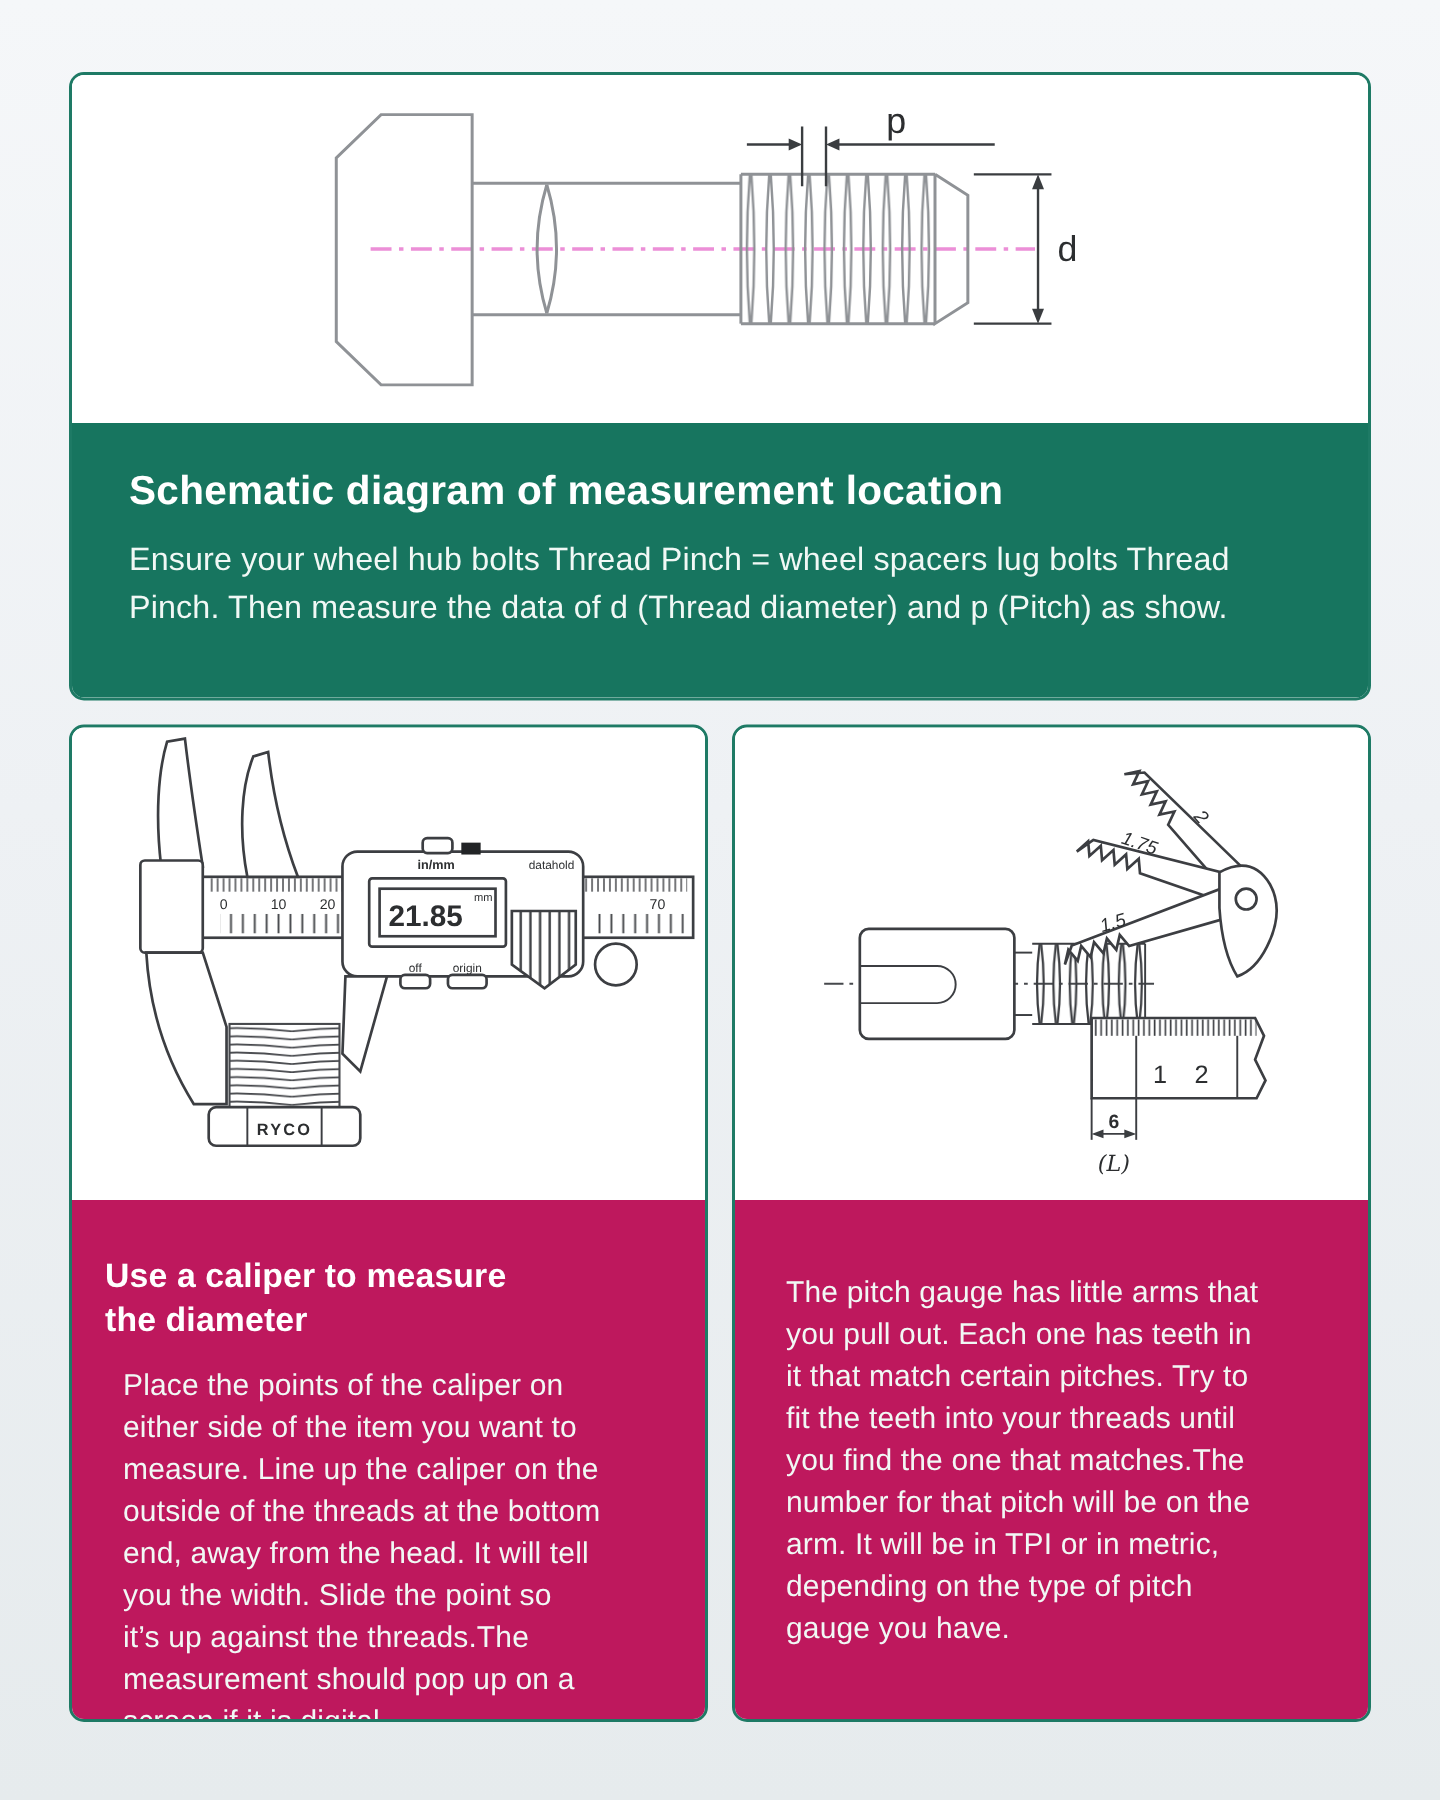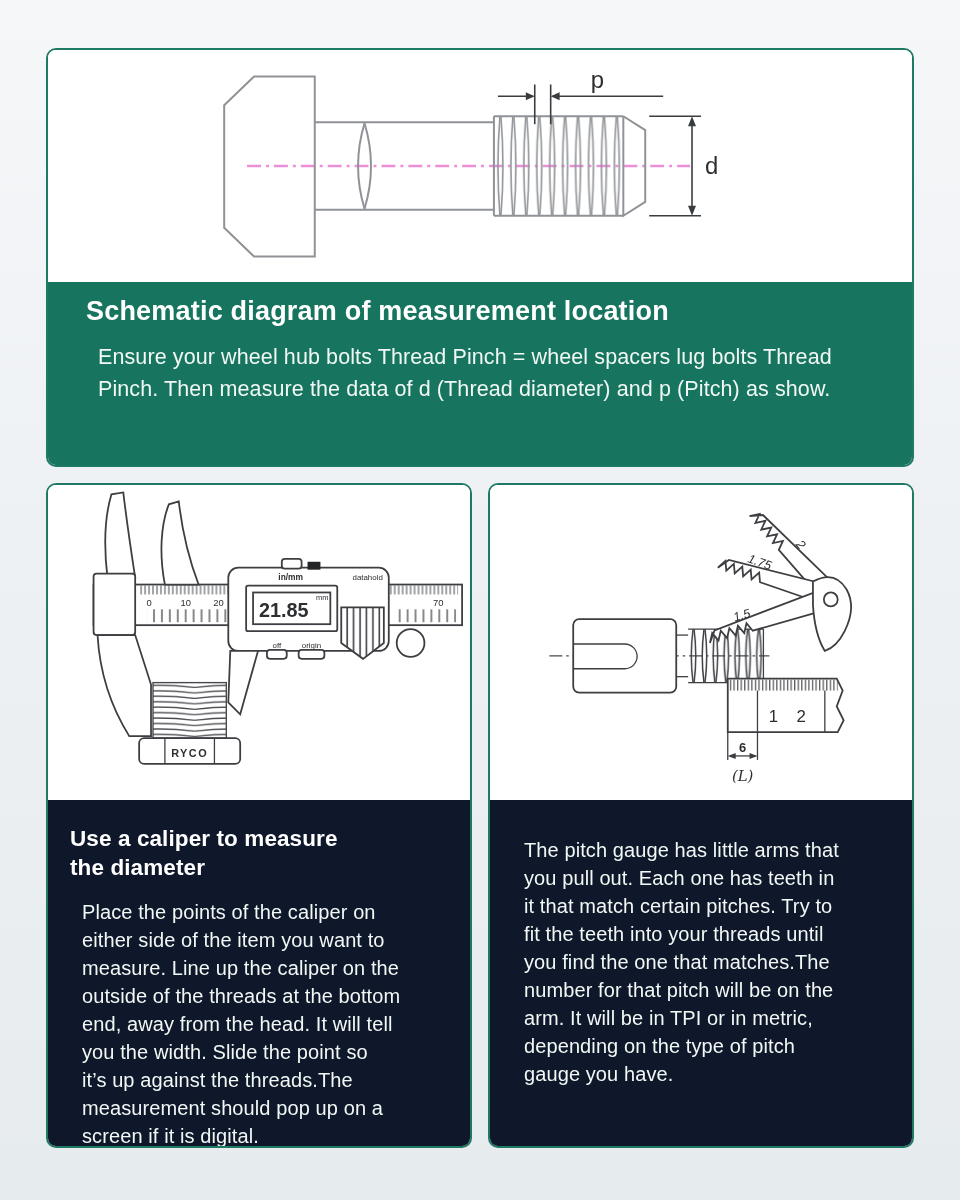--- a/index.html
+++ b/index.html
@@ -10,33 +10,33 @@
     -webkit-font-smoothing:antialiased;
   }
   .page{box-sizing:border-box;width:960px;height:1200px;padding:48px 46px 0;}
   .card{
     box-sizing:border-box;background:#ffffff;
     border:2px solid #1e7a65;border-radius:10px;overflow:hidden;
     display:flex;flex-direction:column;
   }
   .card-top{width:868px;height:419px;margin-bottom:16px;}
   .illus-top{height:232px;background:#ffffff;}
-  .caption-top{background:#17755f;flex:1;padding:14px 38px 0;}
+  .caption-top{background:#17755f;flex:1;padding:30px 38px 0;}
   .title-top{
     margin:0 0 15px;color:#ffffff;font-size:27px;font-weight:700;
     letter-spacing:.2px;
   }
   .body-top{
-    margin:12px;color:#f1f8f5;font-size:21.5px;line-height:1.48;
+    margin:0;color:#f1f8f5;font-size:21.5px;line-height:1.48;
     white-space:pre-line;letter-spacing:.1px;
   }
   .row{display:flex;gap:16px;}
   .card-bottom{flex:1;height:665px;}
   .illus-bottom{height:315px;background:#ffffff;}
-  .caption-bottom{background:#0f172a;flex:1;padding:24px 22px 0;}
+  .caption-bottom{background:#be185d;flex:1;padding:36px 22px 0;}
   .title-bottom{
     margin:0 0 15px;color:#ffffff;font-size:22.5px;font-weight:700;
     line-height:1.3;white-space:pre-line;letter-spacing:.1px;
   }
   .body-bottom{
     margin:12px;color:#f1f8f5;font-size:20px;line-height:1.4;
     white-space:pre-line;letter-spacing:.1px;
   }
   svg{display:block;}
   .ln{stroke:#8f9296;stroke-width:2;fill:none;}

